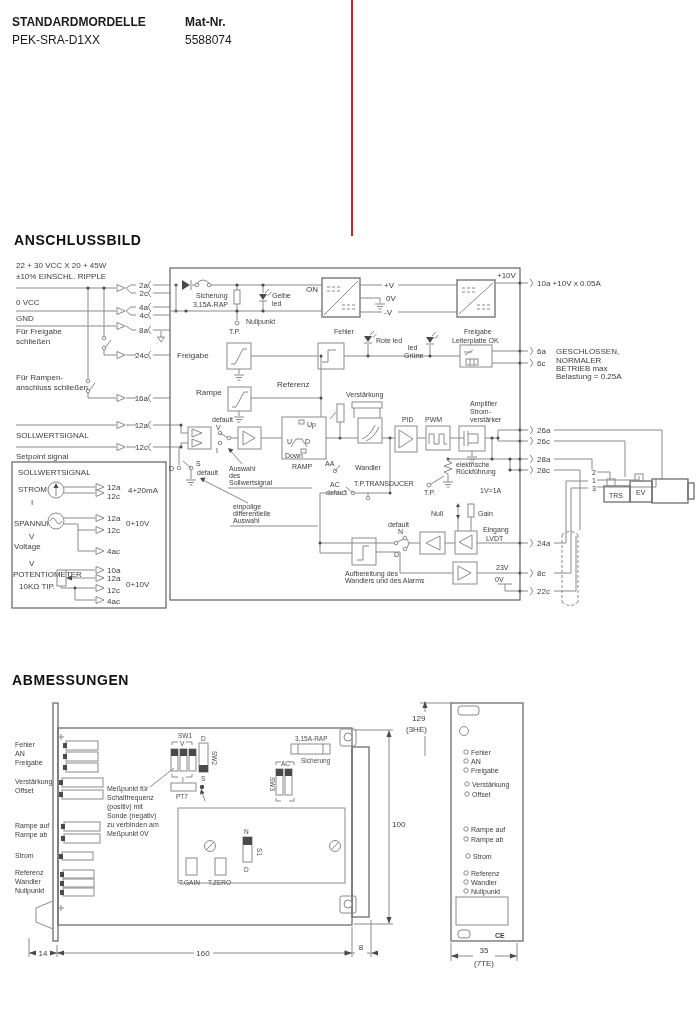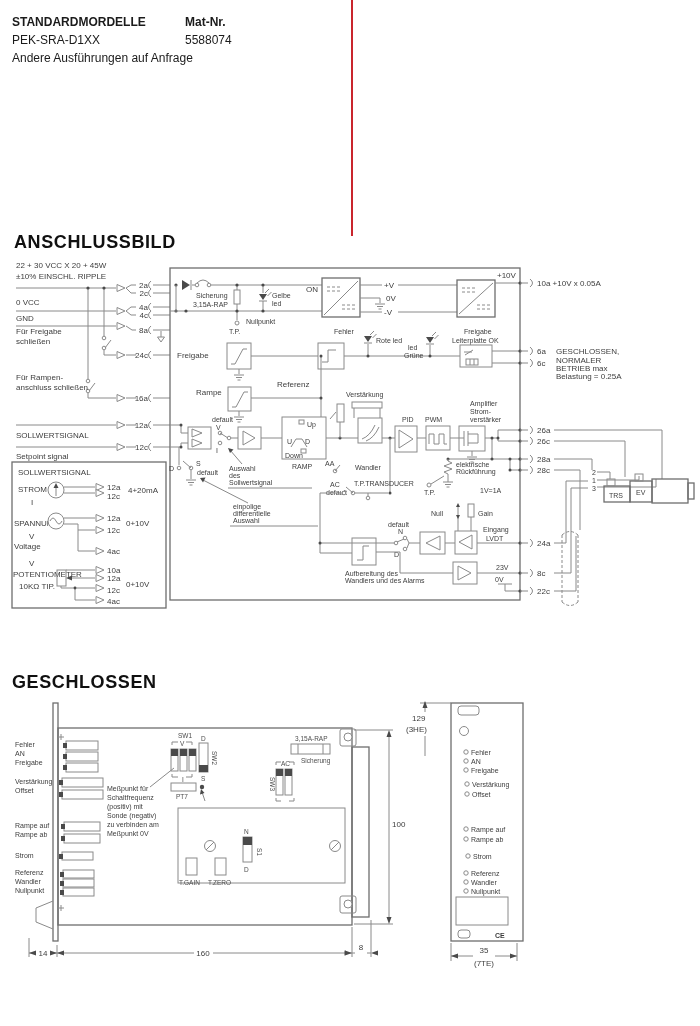--- a/index.html
+++ b/index.html
@@ -3,21 +3,21 @@
 <meta charset="utf-8">
 <style>
   *{margin:0;padding:0;box-sizing:border-box}
   html,body{background:#fff}
   body{width:700px;height:1026px;position:relative;font-family:"Liberation Sans",sans-serif;overflow:hidden}
   .hdr{position:absolute;left:12px;top:13px;font-size:12px;color:#1b1b1b;line-height:18px}
   .hdr .row{white-space:nowrap}
   .hdr .c1{display:inline-block;width:173px}
   .b{font-weight:bold}
   .red{position:absolute;left:351px;top:0;width:2px;height:236px;background:#c9252d}
-  .sec{position:absolute;font-weight:bold;font-size:18px;color:#101010;letter-spacing:.6px}
+  .sec{position:absolute;font-weight:bold;font-size:14px;color:#101010;letter-spacing:.6px}
   #secA{left:14px;top:232px}
   #secB{left:12px;top:672px}
   svg.ov{position:absolute;left:0;top:0}
   .w{fill:none;stroke:#8a8a8a;stroke-width:1}
   .w2{fill:none;stroke:#6e6e6e;stroke-width:1.3}
   .dsh{stroke-dasharray:3 2}
   .dk{fill:#4a4a4a;stroke:none}
   .oc{fill:#fff;stroke:#8a8a8a;stroke-width:1}
   text{font-family:"Liberation Sans",sans-serif;fill:#3d3d3d}
   .tx{font-size:8px}
@@ -25,26 +25,25 @@
   .t65{font-size:6.5px;fill:#4d4d4d}
   .te{text-anchor:end}
   .tm{text-anchor:middle}
 </style>
 </head>
 <body>
 
 <div class="hdr">
   <div class="row"><span class="c1 b">STANDARDMORDELLE</span><span class="b">Mat-Nr.</span></div>
   <div class="row"><span class="c1">PEK-SRA-D1XX</span><span>5588074</span></div>
-  <div class="row">Andere Ausführungen auf Anfrage</div>
 </div>
 
 <div class="red"></div>
 <div class="sec" id="secA">ANSCHLUSSBILD</div>
-<div class="sec" id="secB">GESCHLOSSEN</div>
+<div class="sec" id="secB">ABMESSUNGEN</div>
 
 <svg class="ov" width="700" height="1026" viewBox="0 0 700 1026">
 <defs>
   <path id="oarr" class="oc" d="M0,-3.5 L8,0 L0,3.5 Z"></path>
   <path id="larc" class="w" d="M0,-4 Q-5,0 0,4"></path>
   <path id="rarc" class="w" d="M0,-4 Q5,0 0,4"></path>
   <g id="led">
         <path class="dk" d="M-4,0 L4,0 L0,6 Z"></path>
         <path class="w" d="M-4,7 H4 M2,-1 L6,-5 M4.5,2 L8.5,-2"></path>
       </g>

